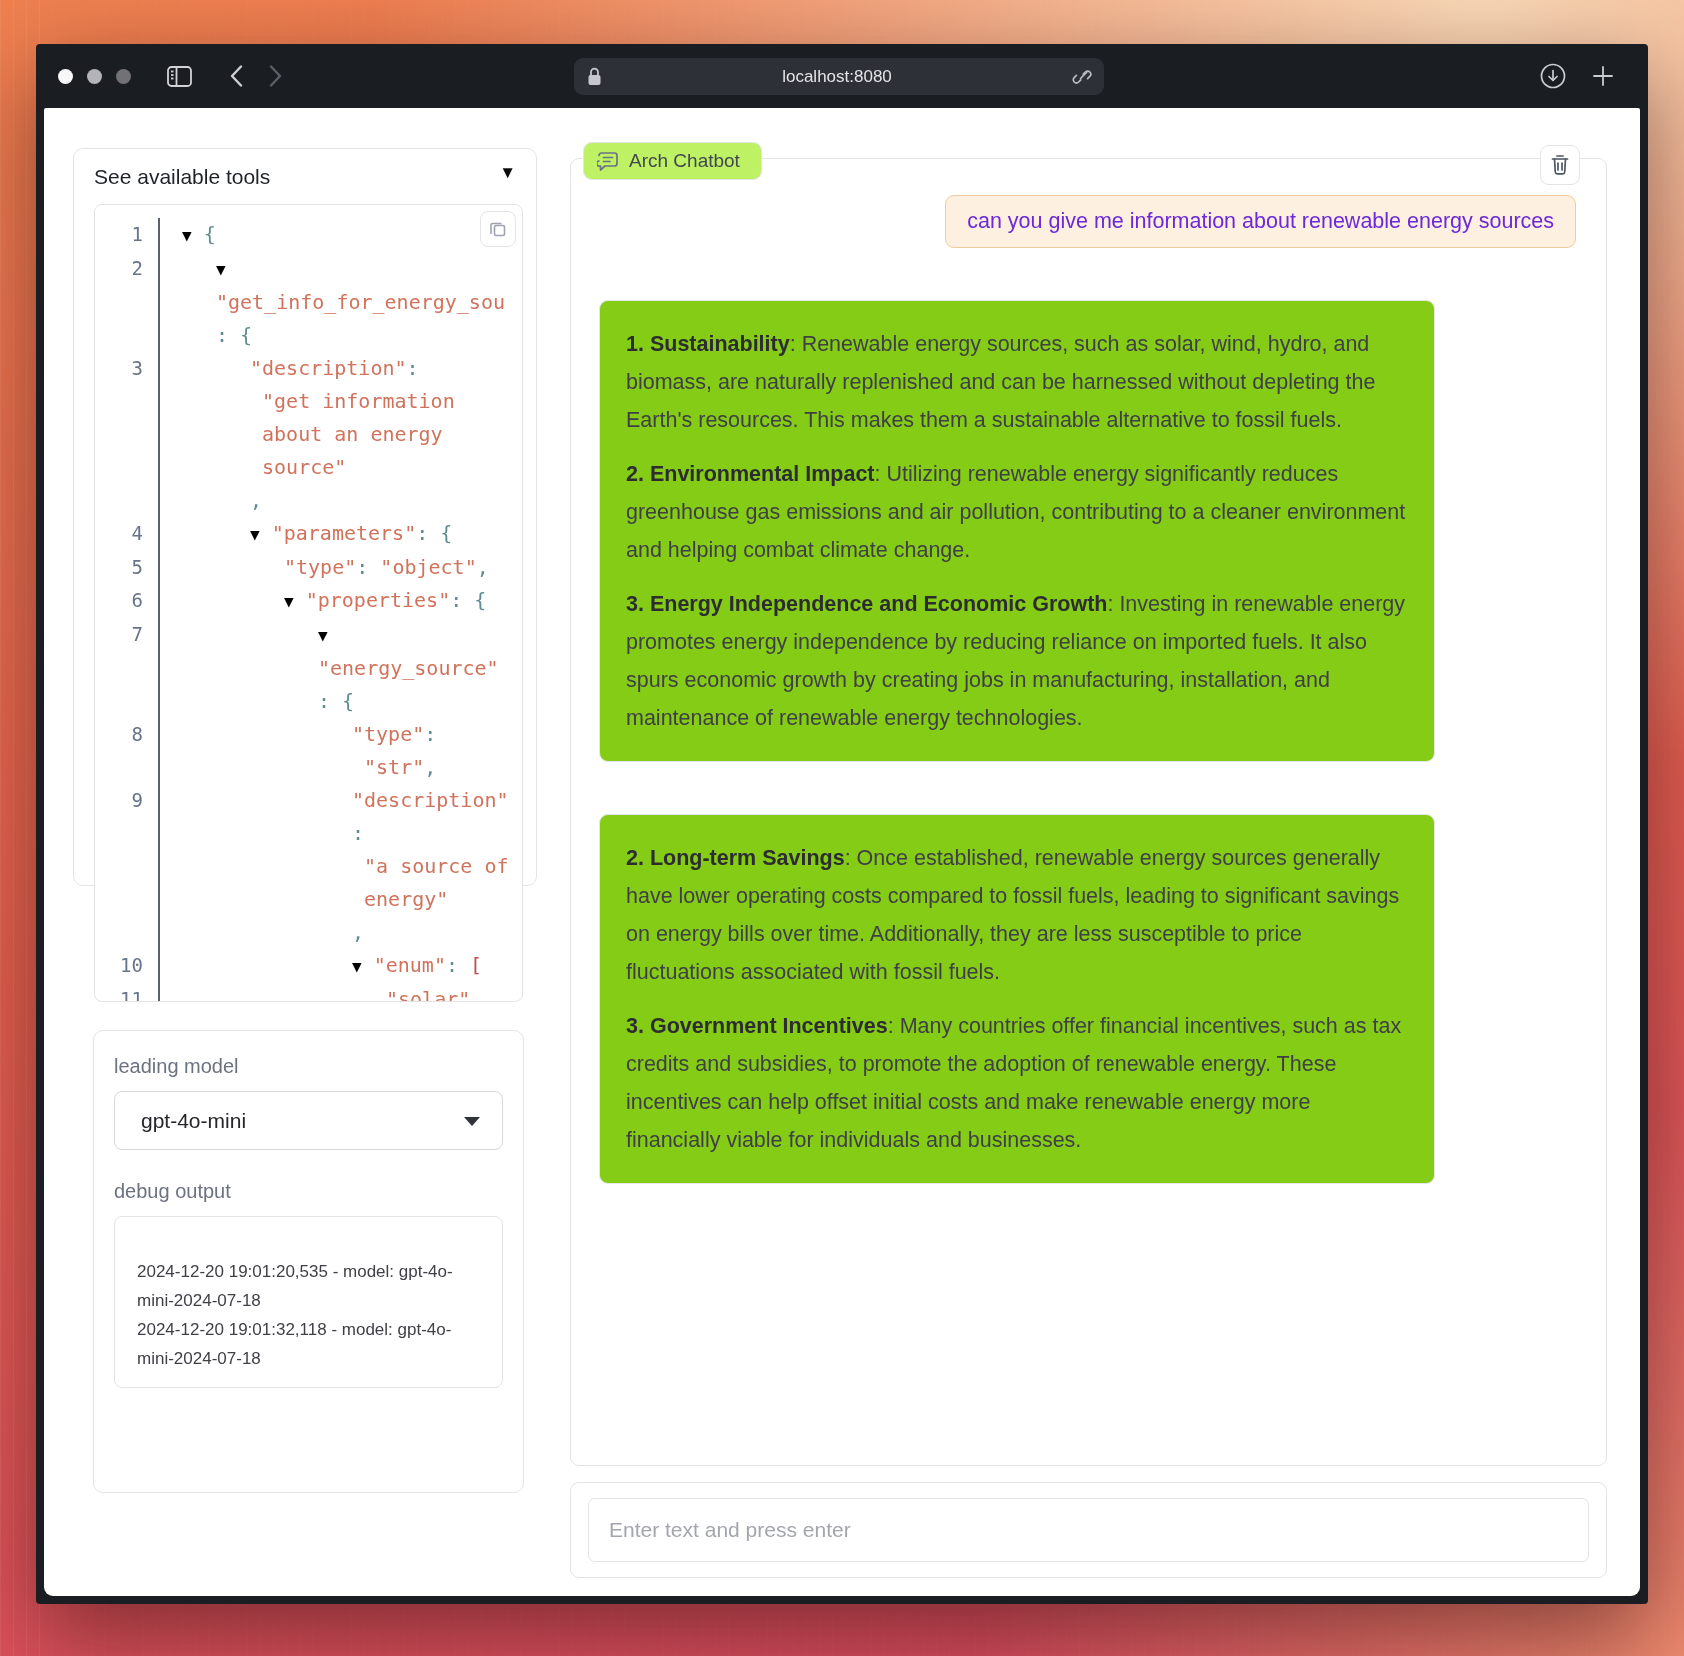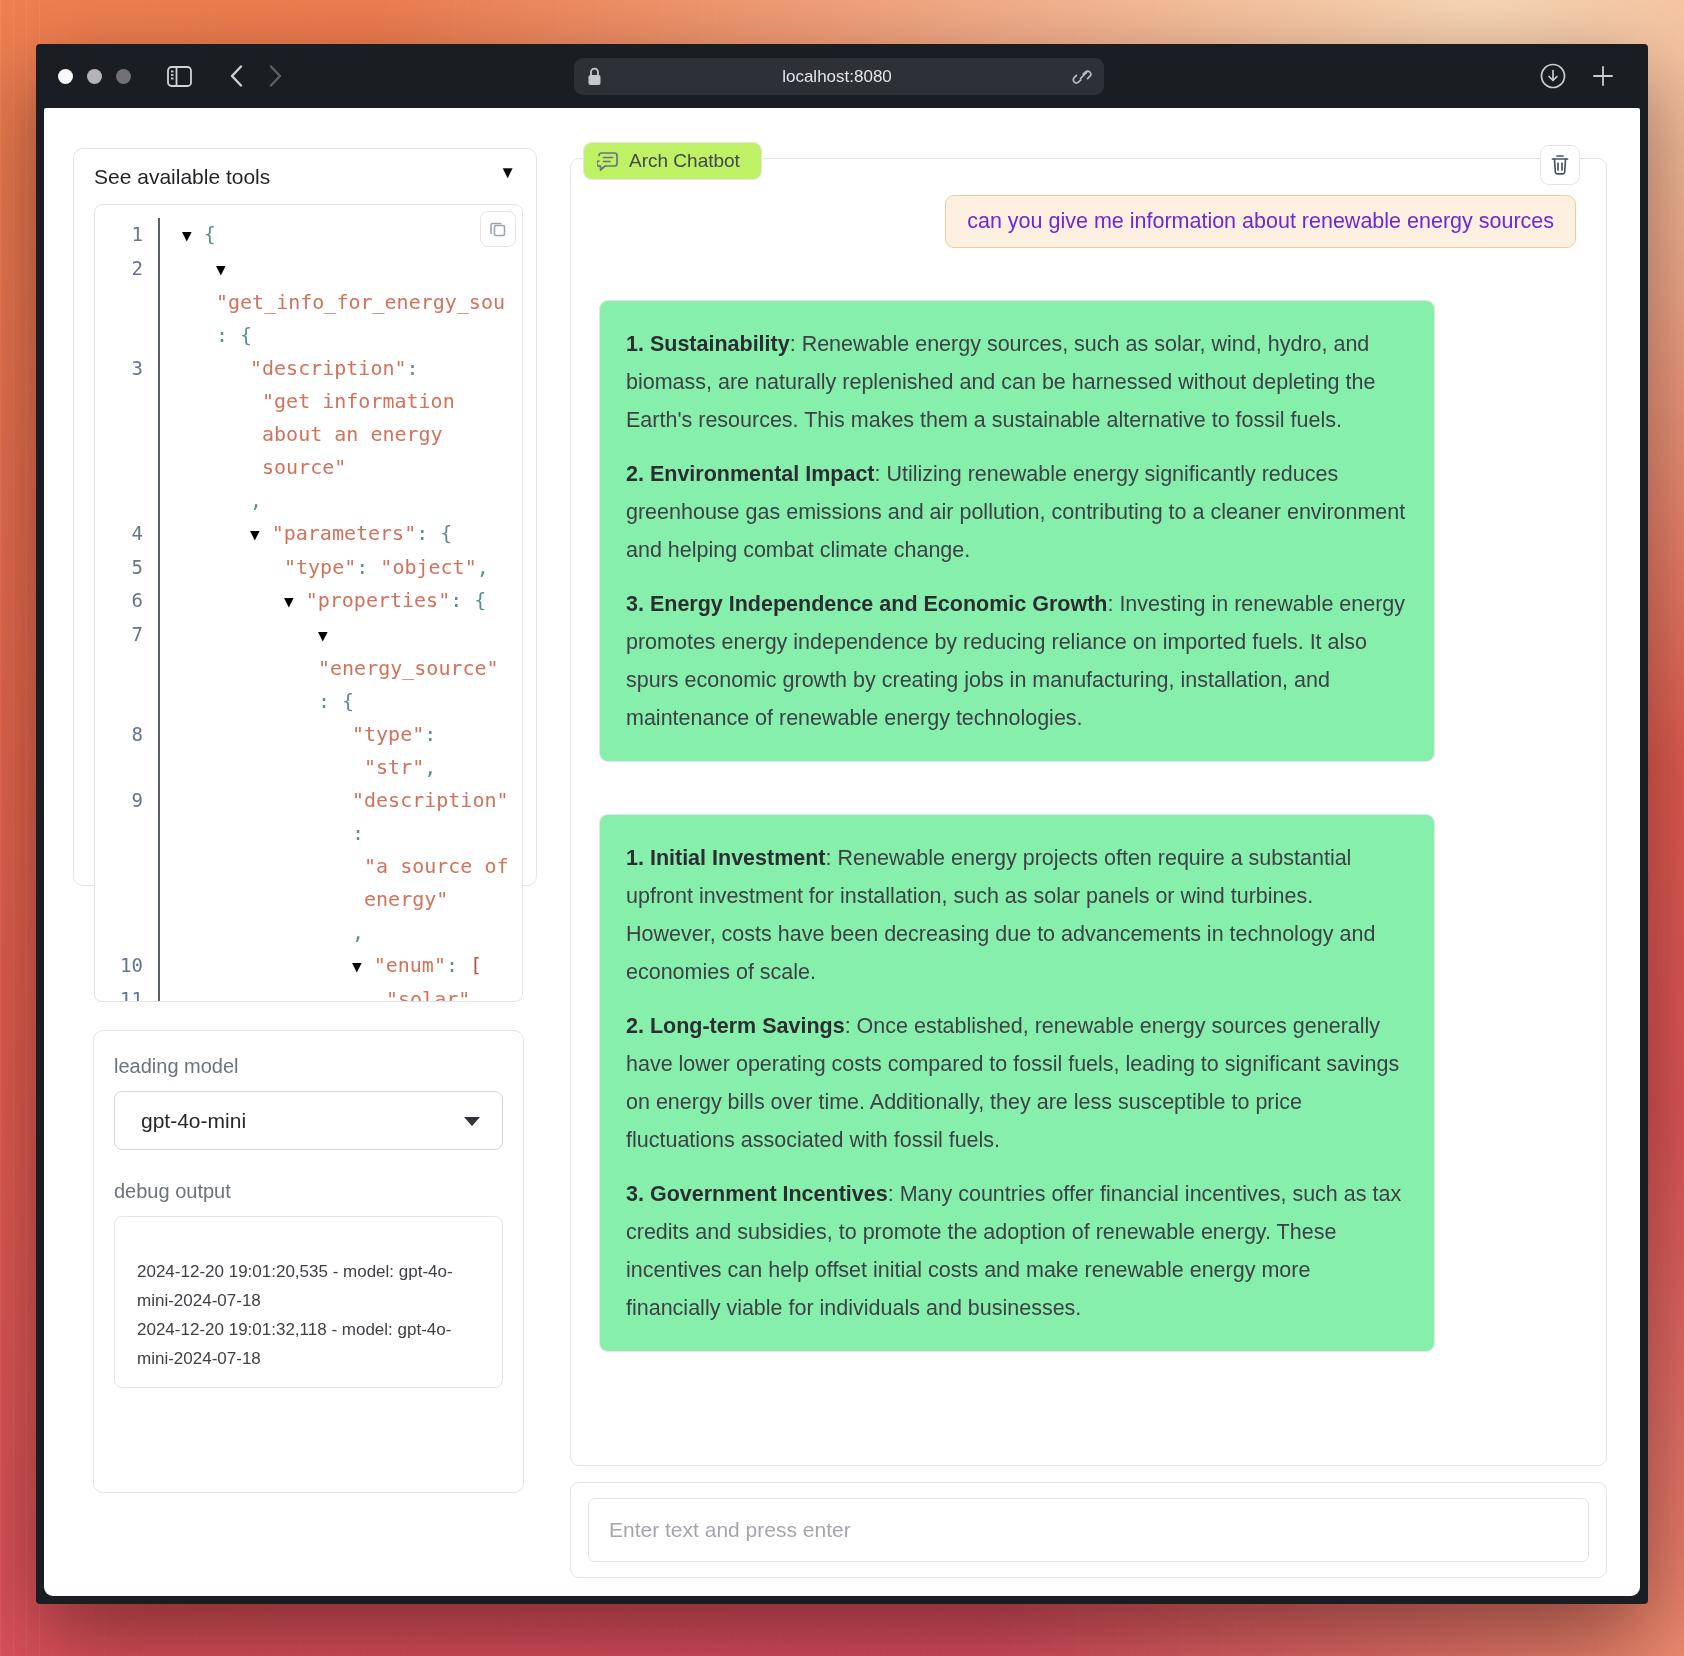--- a/index.html
+++ b/index.html
@@ -75,21 +75,21 @@
     border-radius:9px;background:#fff;box-sizing:border-box;}
   .chat-chip{position:absolute;left:12px;top:-17px;background:#bef264;border:1px solid #e4e4e7;
     border-radius:9px;display:flex;align-items:center;gap:10px;padding:7px 21px 7px 13px;z-index:2;}
   .chat-chip span{font-size:19px;color:#424750;}
   .trash-btn{position:absolute;right:26px;top:-14px;width:40px;height:40px;background:#fff;
     border:1px solid #e4e4e7;border-radius:9px;display:flex;align-items:center;justify-content:center;cursor:pointer;z-index:2;}
   .messages{position:absolute;inset:0;overflow:hidden;padding:36px 30px 0 28px;display:flex;
     flex-direction:column;gap:52px;}
   .bubble-user{align-self:flex-end;background:#fdf0e1;border:1px solid #f3ca9b;border-radius:9px;
     padding:13px 21px;font-size:21.5px;color:#6d28d9;}
-  .bubble-bot{align-self:flex-start;background:#86efac;border:1px solid #e5e5e8;border-radius:9px;
+  .bubble-bot{align-self:flex-start;background:#84cc16;border:1px solid #e5e5e8;border-radius:9px;
     padding:8px 26px;max-width:836px;font-size:21.5px;line-height:38px;color:#3f3f46;box-sizing:border-box;}
   .bubble-bot p{margin:16px 0;}
   .bubble-bot b{color:#2c2c31;}
   .inputcard{position:absolute;left:526px;top:1374px;width:1037px;height:96px;border:1px solid #e4e4e7;
     border-radius:9px;box-sizing:border-box;background:#fff;}
   .chat-input{display:block;margin:15px 17px;width:calc(100% - 34px);height:64px;box-sizing:border-box;
     border:1px solid #e4e4e7;border-radius:7px;padding:0 20px;font-size:21px;color:#3f3f46;outline:none;
     font-family:"Liberation Sans","DejaVu Sans",sans-serif;}
   .chat-input::placeholder{color:#a4a6ae;}
   svg{display:block;}
@@ -303,21 +303,20 @@
         </svg>
       </button>
       <div class="messages">
           <div class="bubble-user">can you give me information about renewable energy sources</div>
           <div class="bubble-bot">
             <p><b>1. Sustainability</b>: Renewable energy sources, such as solar, wind, hydro, and biomass, are naturally replenished and can be harnessed without depleting the Earth's resources. This makes them a sustainable alternative to fossil fuels.</p>
             <p><b>2. Environmental Impact</b>: Utilizing renewable energy significantly reduces greenhouse gas emissions and air pollution, contributing to a cleaner environment and helping combat climate change.</p>
             <p><b>3. Energy Independence and Economic Growth</b>: Investing in renewable energy promotes energy independence by reducing reliance on imported fuels. It also spurs economic growth by creating jobs in manufacturing, installation, and maintenance of renewable energy technologies.</p>
           </div>
           <div class="bubble-bot">
-            <p><b>1. Initial Investment</b>: Renewable energy projects often require a substantial upfront investment for installation, such as solar panels or wind turbines. However, costs have been decreasing due to advancements in technology and economies of scale.</p>
             <p><b>2. Long-term Savings</b>: Once established, renewable energy sources generally have lower operating costs compared to fossil fuels, leading to significant savings on energy bills over time. Additionally, they are less susceptible to price fluctuations associated with fossil fuels.</p>
             <p><b>3. Government Incentives</b>: Many countries offer financial incentives, such as tax credits and subsidies, to promote the adoption of renewable energy. These incentives can help offset initial costs and make renewable energy more financially viable for individuals and businesses.</p>
           </div>
         </div>
     </div>
 
     <div class="inputcard">
       <input class="chat-input" type="text" placeholder="Enter text and press enter" style="">
     </div>
 

